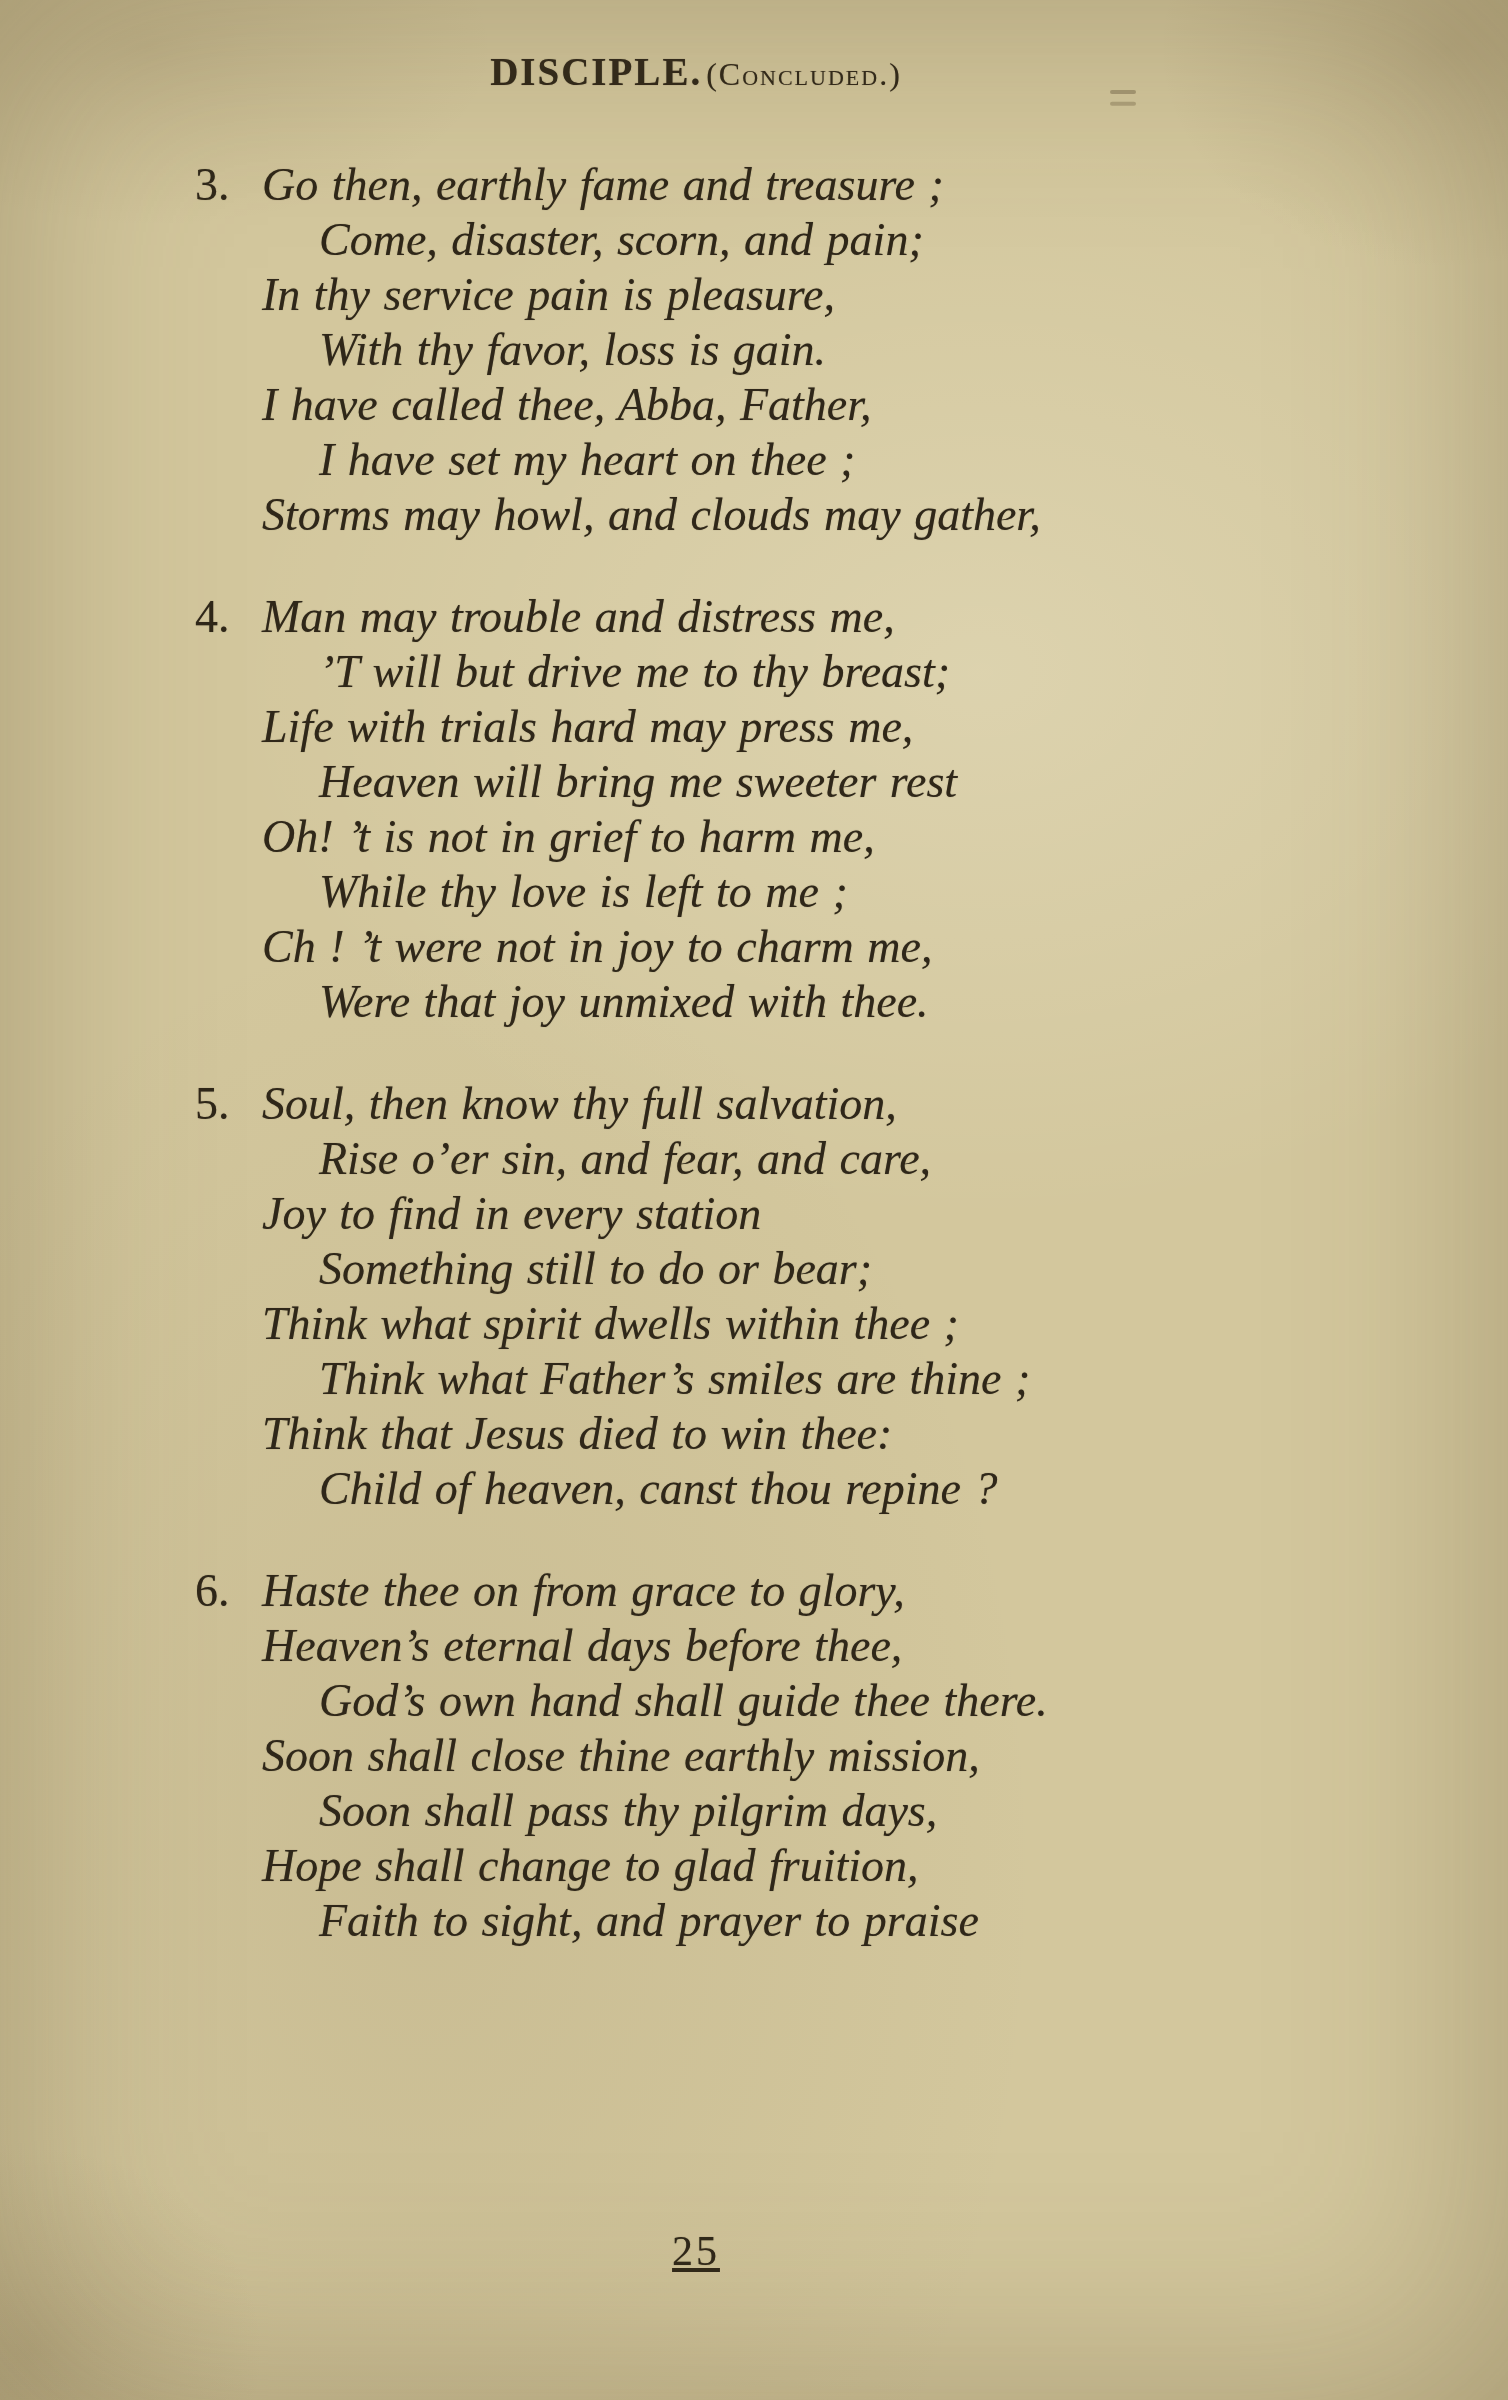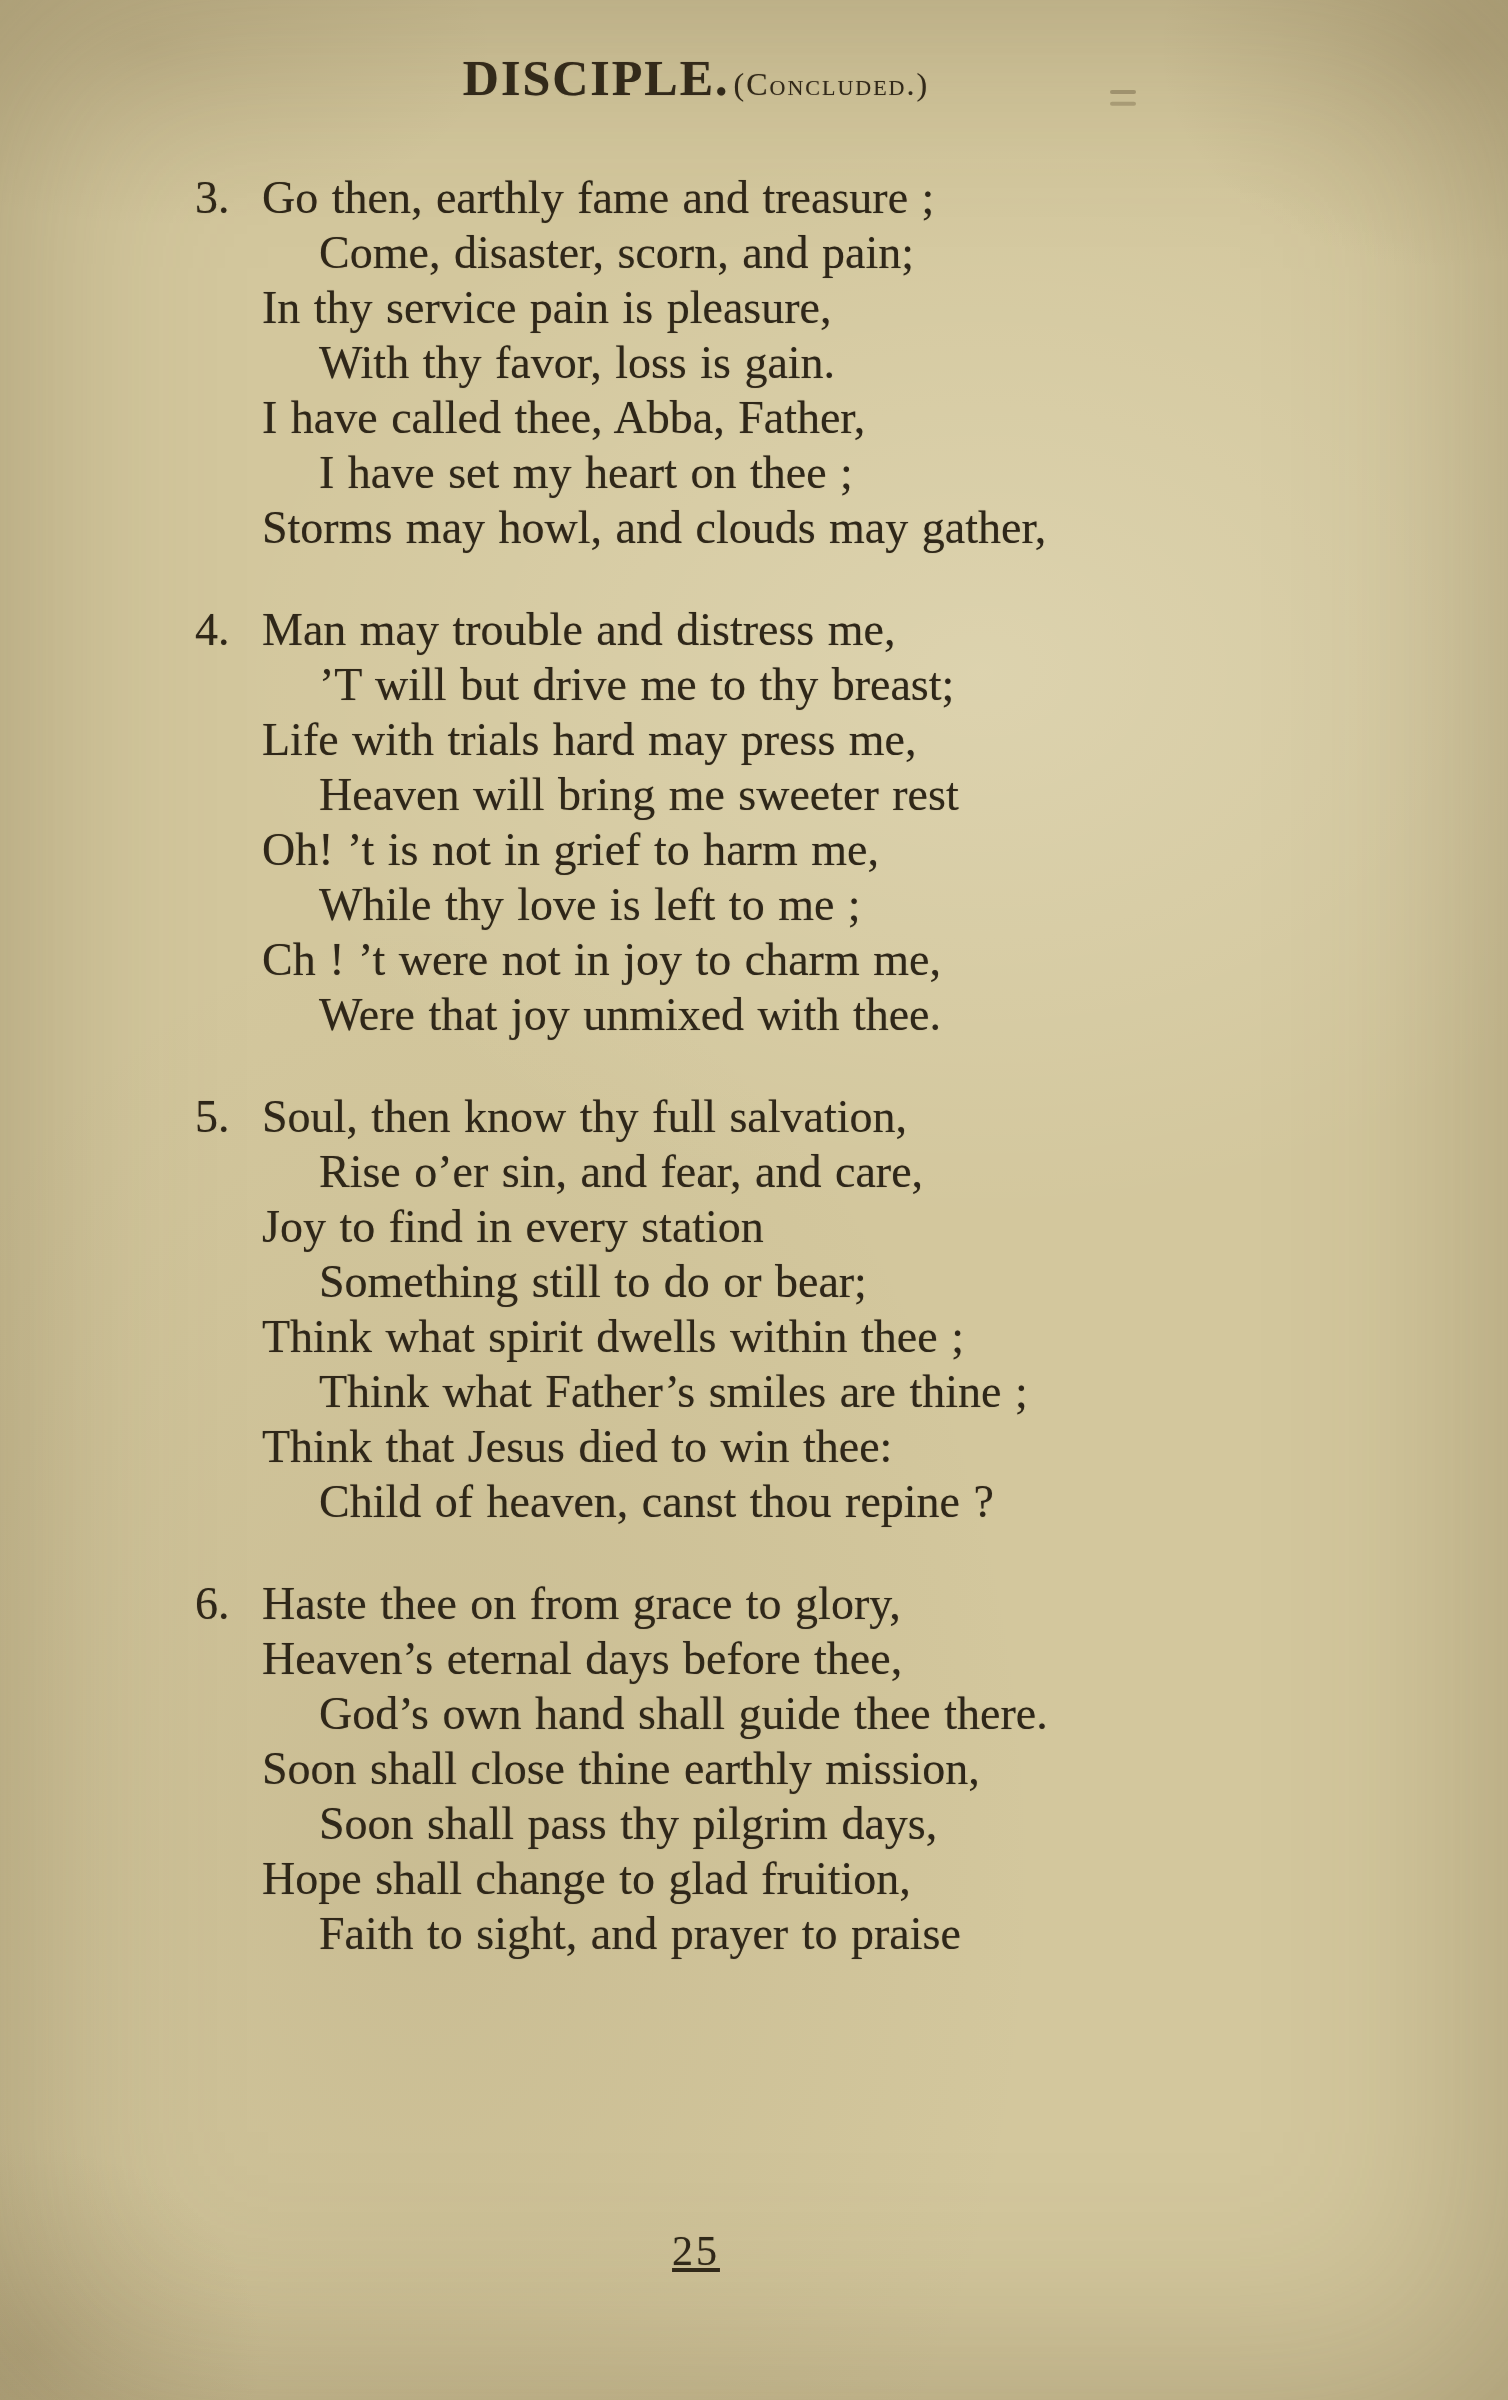--- a/index.html
+++ b/index.html
@@ -38,21 +38,21 @@
     top: 49px;
     width: 1010px;
   }
   .page-header {
     text-align: center;
     margin-bottom: 63px;
     white-space: nowrap;
   }
   .title {
     font-weight: bold;
-    font-size: 50px;
+    font-size: 39px;
     letter-spacing: 2px;
     text-shadow: 0 0 1px rgba(47,39,25,0.5);
   }
   .subtitle {
     font-size: 32px;
     font-variant: small-caps;
     letter-spacing: 2px;
     margin-left: 4px;
     text-shadow: 0 0 1px rgba(47,39,25,0.4);
   }
@@ -63,21 +63,21 @@
     font-size: 46px;
     line-height: 55px;
     text-shadow: 0 0 1px rgba(47,39,25,0.45);
     word-spacing: 2px;
   }
   .verse-number {
     position: absolute;
     left: 3.9px;
     top: 0;
   }
-  .verse-line { white-space: nowrap; }
+  .verse-line { white-space: nowrap; font-style: italic; }
   .verse-line.indent-1 { margin-left: 57px; }
   .page-number {
     position: absolute;
     left: 191px;
     top: 2227px;
     width: 1010px;
     text-align: center;
     font-size: 42px;
     letter-spacing: 2.9px;
     text-shadow: 0 0 1px rgba(47,39,25,0.45);

